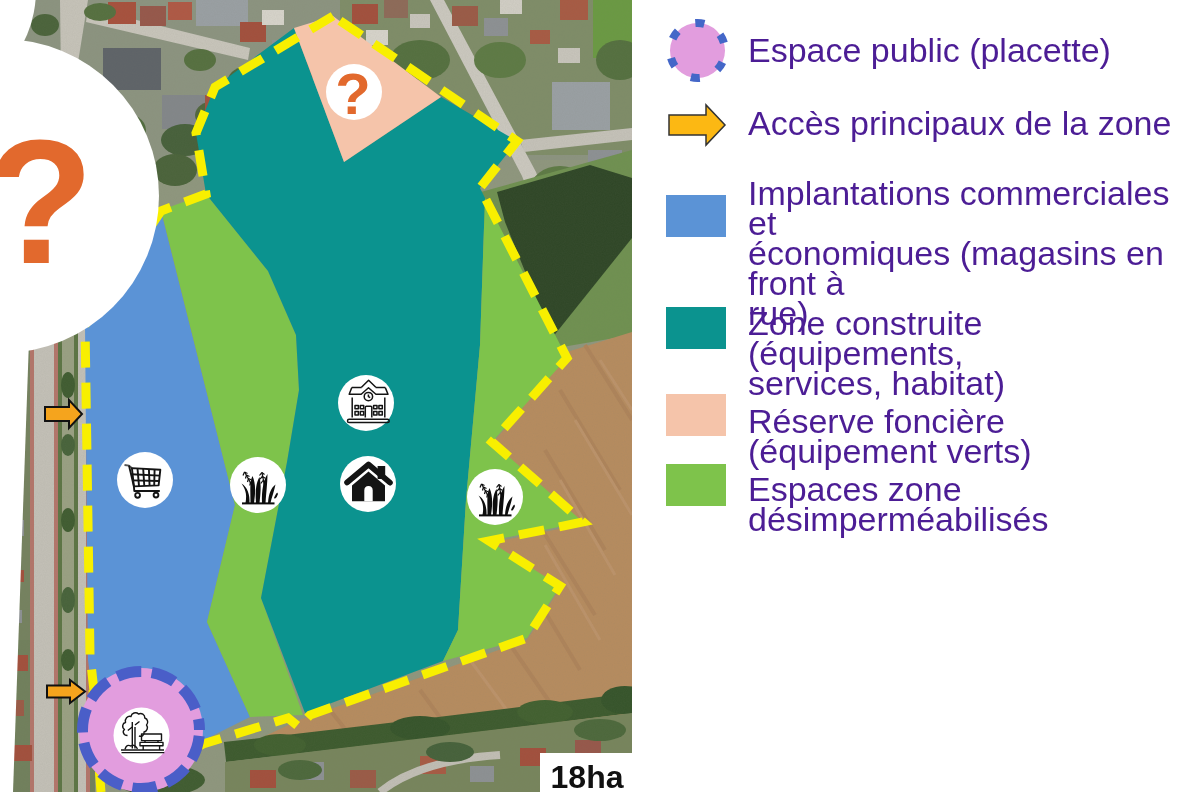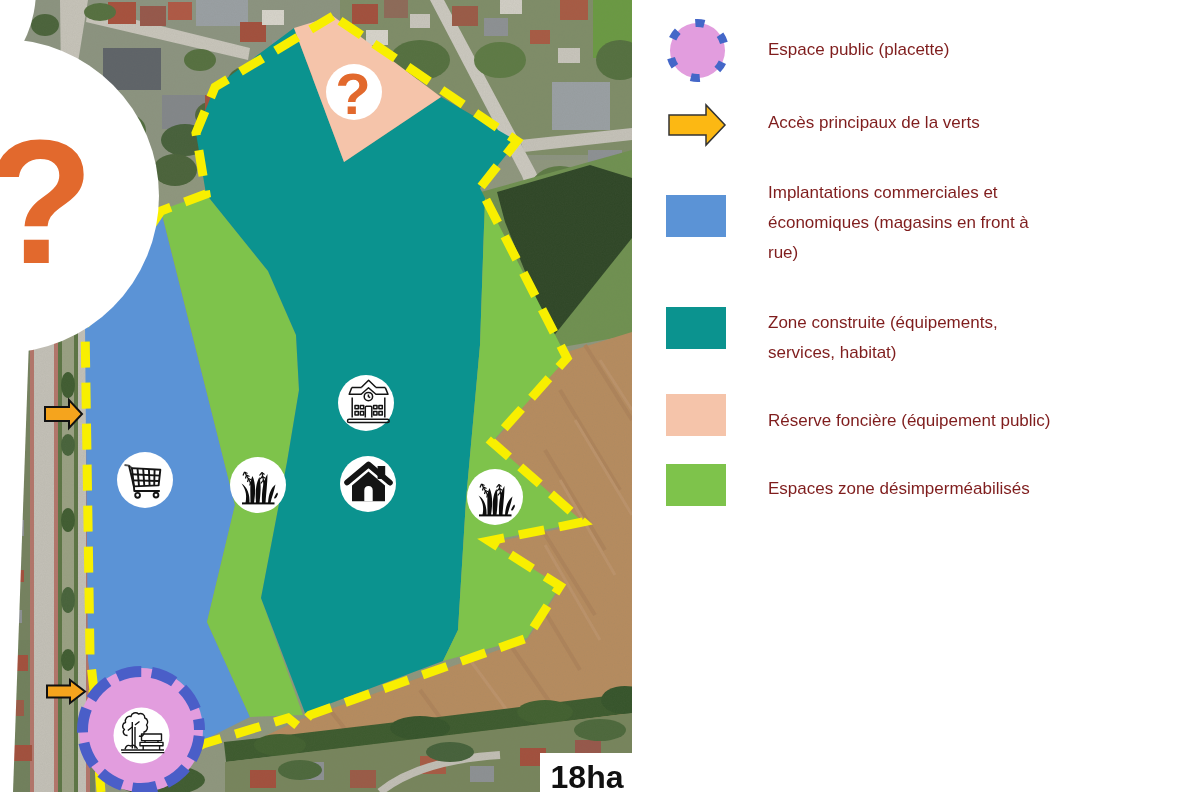--- a/index.html
+++ b/index.html
@@ -1,19 +1,19 @@
 <!DOCTYPE html>
 <html><head>
 <meta charset="utf-8">
 <style>
   html,body{margin:0;padding:0;width:1190px;height:792px;background:#ffffff;
     font-family:"Liberation Sans",sans-serif;overflow:hidden;}
   .abs{position:absolute;}
   .chip{position:absolute;left:666px;width:60px;height:42px;}
-  .ltxt{position:absolute;left:768px;font-size:17px;line-height:30px;color:#7f1d1d;}
+  .ltxt{position:absolute;left:748px;font-size:34px;line-height:30px;color:#4c1d95;}
 </style>
 </head>
 <body>
 
 <svg class="abs" style="left:0;top:0" width="632" height="792" viewBox="0 0 632 792">
 
   <rect x="0" y="0" width="632" height="792" fill="#8f977e"></rect>
 
   <g>
     <rect x="0" y="0" width="632" height="160" fill="#8c9480"></rect>
@@ -273,29 +273,29 @@
   <circle cx="37.5" cy="37.5" r="27.5" fill="#e29dde"></circle>
   <circle cx="37.5" cy="37.5" r="27.5" fill="none" stroke="#4467c8" stroke-width="8" stroke-dasharray="9 19.8" transform="rotate(-35 37.5 37.5)"></circle>
 </svg>
 
 <div class="ltxt" style="top:35px;">Espace public (placette)</div>
 
 <svg class="abs" style="left:664px;top:100px" width="70" height="50" viewBox="0 0 70 50">
   <polygon points="5,15 42,15 42,5 61,25 42,45 42,35 5,35" fill="#fcb813" stroke="#333" stroke-width="1.5"></polygon>
 </svg>
 
-<div class="ltxt" style="top:108px;">Accès principaux de la verts</div>
+<div class="ltxt" style="top:108px;">Accès principaux de la zone</div>
 
 <div class="chip" style="top:195px;background:#5b93d6;"></div>
 
 <div class="ltxt" style="top:177.5px;">Implantations commerciales et<br>économiques (magasins en front à<br>rue)</div>
 
 <div class="chip" style="top:307px;background:#0b938f;"></div>
 
 <div class="ltxt" style="top:308px;">Zone construite (équipements,<br>services, habitat)</div>
 
 <div class="chip" style="top:394px;background:#f5c4aa;"></div>
 
-<div class="ltxt" style="top:405.5px;">Réserve foncière (équipement public)</div>
+<div class="ltxt" style="top:405.5px;">Réserve foncière (équipement verts)</div>
 
 <div class="chip" style="top:464px;background:#7ec34b;"></div>
 
 <div class="ltxt" style="top:474px;">Espaces zone désimperméabilisés</div>
 
 </body></html>

